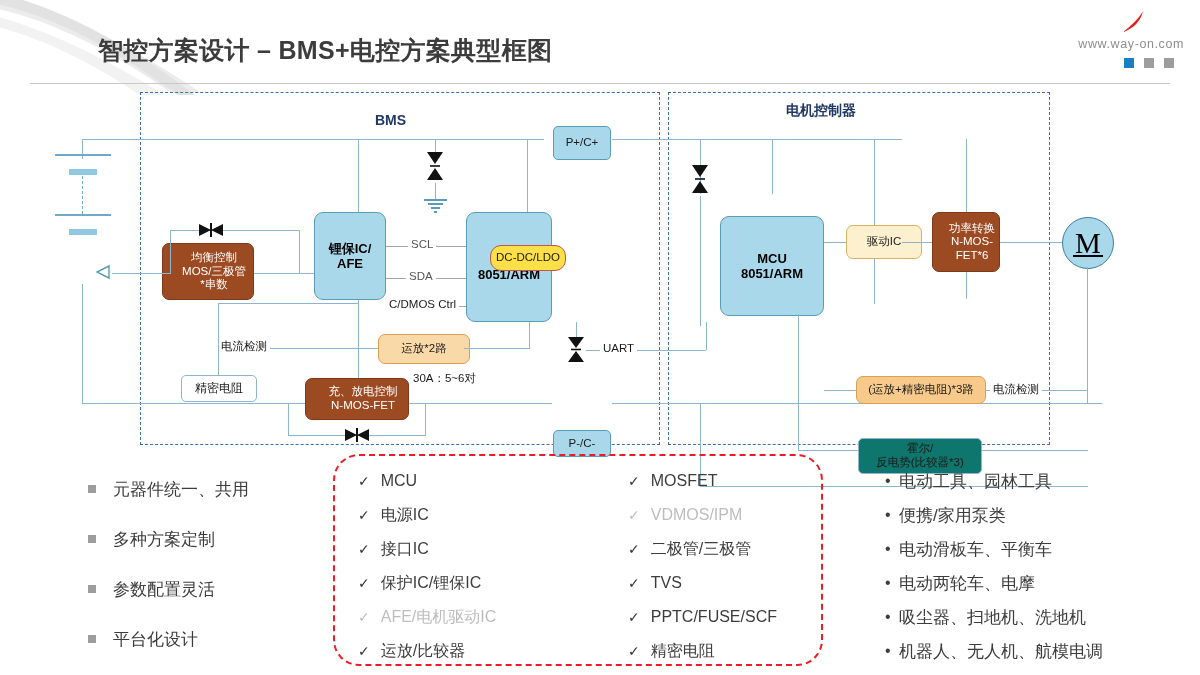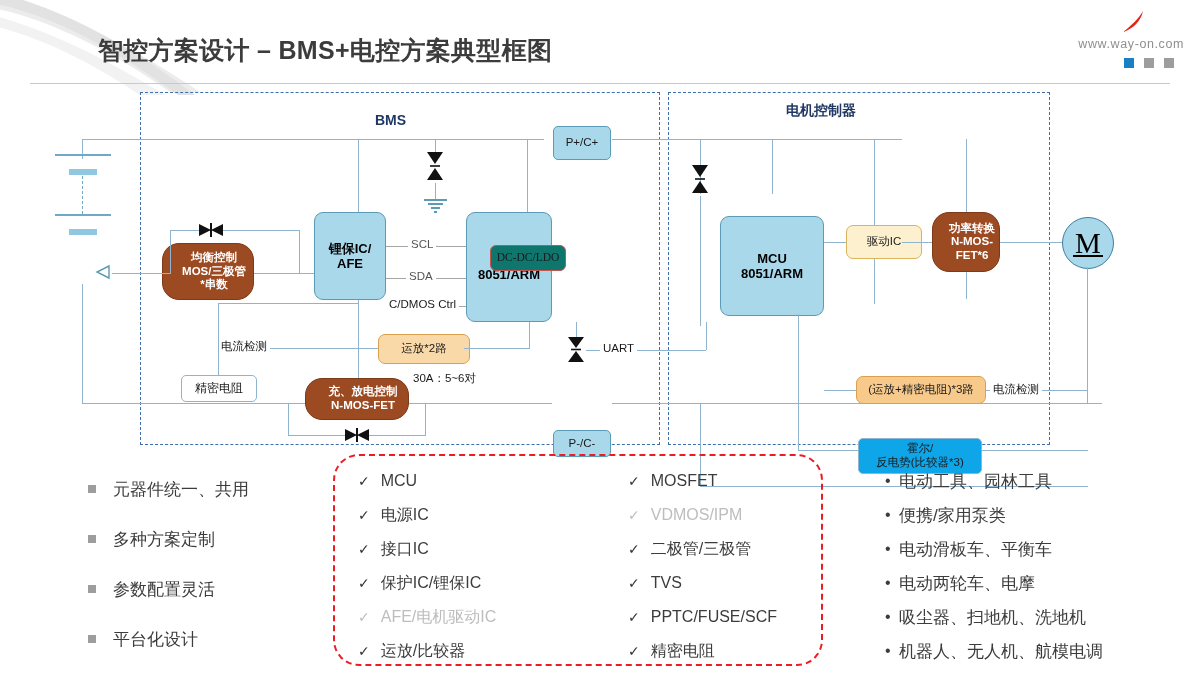--- a/index.html
+++ b/index.html
@@ -41,33 +41,33 @@
   .wire.gray{background:#a6a6a6;}
 
   .node{
     position:absolute;box-sizing:border-box;display:flex;align-items:center;
     justify-content:center;text-align:center;line-height:1.18;
   }
   .n-blue{background:#a8d8ea;border:1px solid #5b9bb5;border-radius:9px;
     color:#000;font-weight:bold;font-size:13px;}
   .n-bluesm{background:#a8d8ea;border:1px solid #5b9bb5;border-radius:5px;
     color:#1a1a1a;font-weight:normal;font-size:11.5px;}
-  .n-pink{background:#0f766e;border:1.2px solid #c0564e;border-radius:6px;
-    color:#1a1a1a;font-size:11.5px;font-family:Liberation Serif, serif;}
-  .n-brown{background:#9c4a22;border:1px solid #7d3a19;border-radius:17px;
-    color:#fff;font-size:11.5px;font-weight:bold;padding-left:12px;}
+  .n-pink{background:#fde047;border:1.2px solid #c0564e;border-radius:11px;
+    color:#1a1a1a;font-size:11.5px;}
+  .n-brown{background:#9c4a22;border:1px solid #7d3a19;border-radius:7px;
+    color:#fff;font-size:11.5px;font-weight:normal;padding-left:12px;}
   .n-orange{background:#fad9a8;border:1px solid #d9a14e;border-radius:7px;
     color:#1a1a1a;font-size:11.5px;}
   .n-orange2{background:#f7c98a;border:1px solid #d9a14e;border-radius:7px;
     color:#1a1a1a;font-size:11.5px;}
   .n-yellow{background:#fdf0cf;border:1px solid #d9b35e;border-radius:7px;
     color:#1a1a1a;font-size:11.5px;}
   .n-white{background:#fff;border:1px solid #8fb4cf;border-radius:5px;
     color:#1a1a1a;font-size:12px;}
-  .n-whitec{background:#0ea5e9;border:1px solid #8fb4cf;border-radius:5px;
+  .n-whitec{background:#0f766e;border:1px solid #8fb4cf;border-radius:5px;
     color:#1a1a1a;font-size:11.5px;}
   .motor{
     position:absolute;width:50px;height:50px;border-radius:50%;
     background:#a8d8ea;border:1.3px solid #3f7fa0;
     display:flex;align-items:center;justify-content:center;
     font-size:29px;color:#000;font-family:"Liberation Serif",serif;
   }
   .motor-ul{position:absolute;left:10px;bottom:11px;width:30px;height:2px;background:#000;}
   .wlabel{position:absolute;font-size:11.5px;color:#555;background:#fff;padding:0 3px;white-space:nowrap;}
   .wlabel.dark{color:#1a1a1a;}

